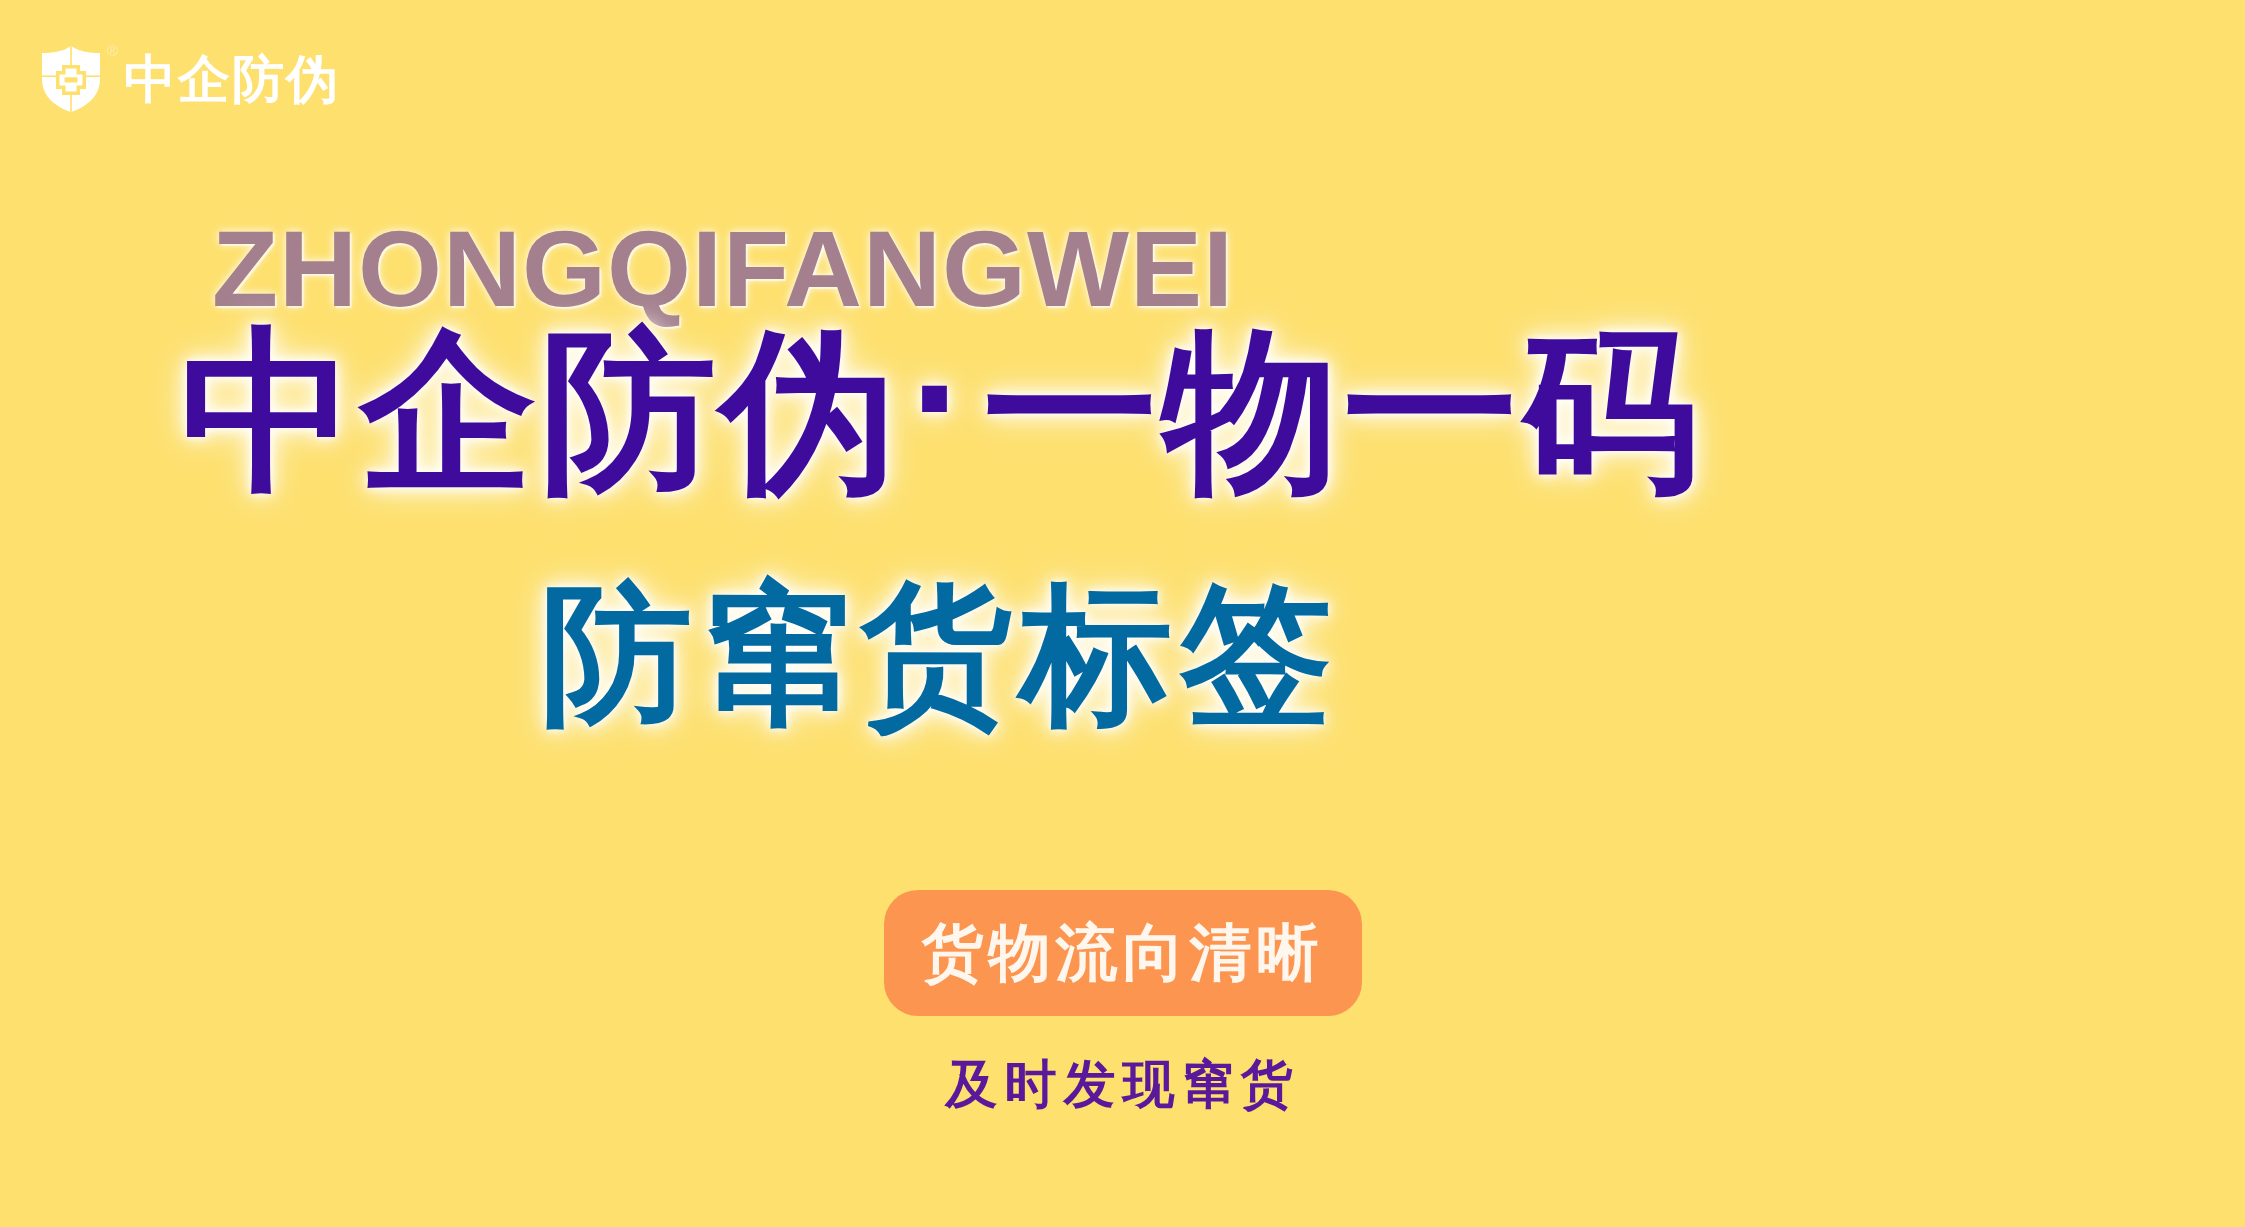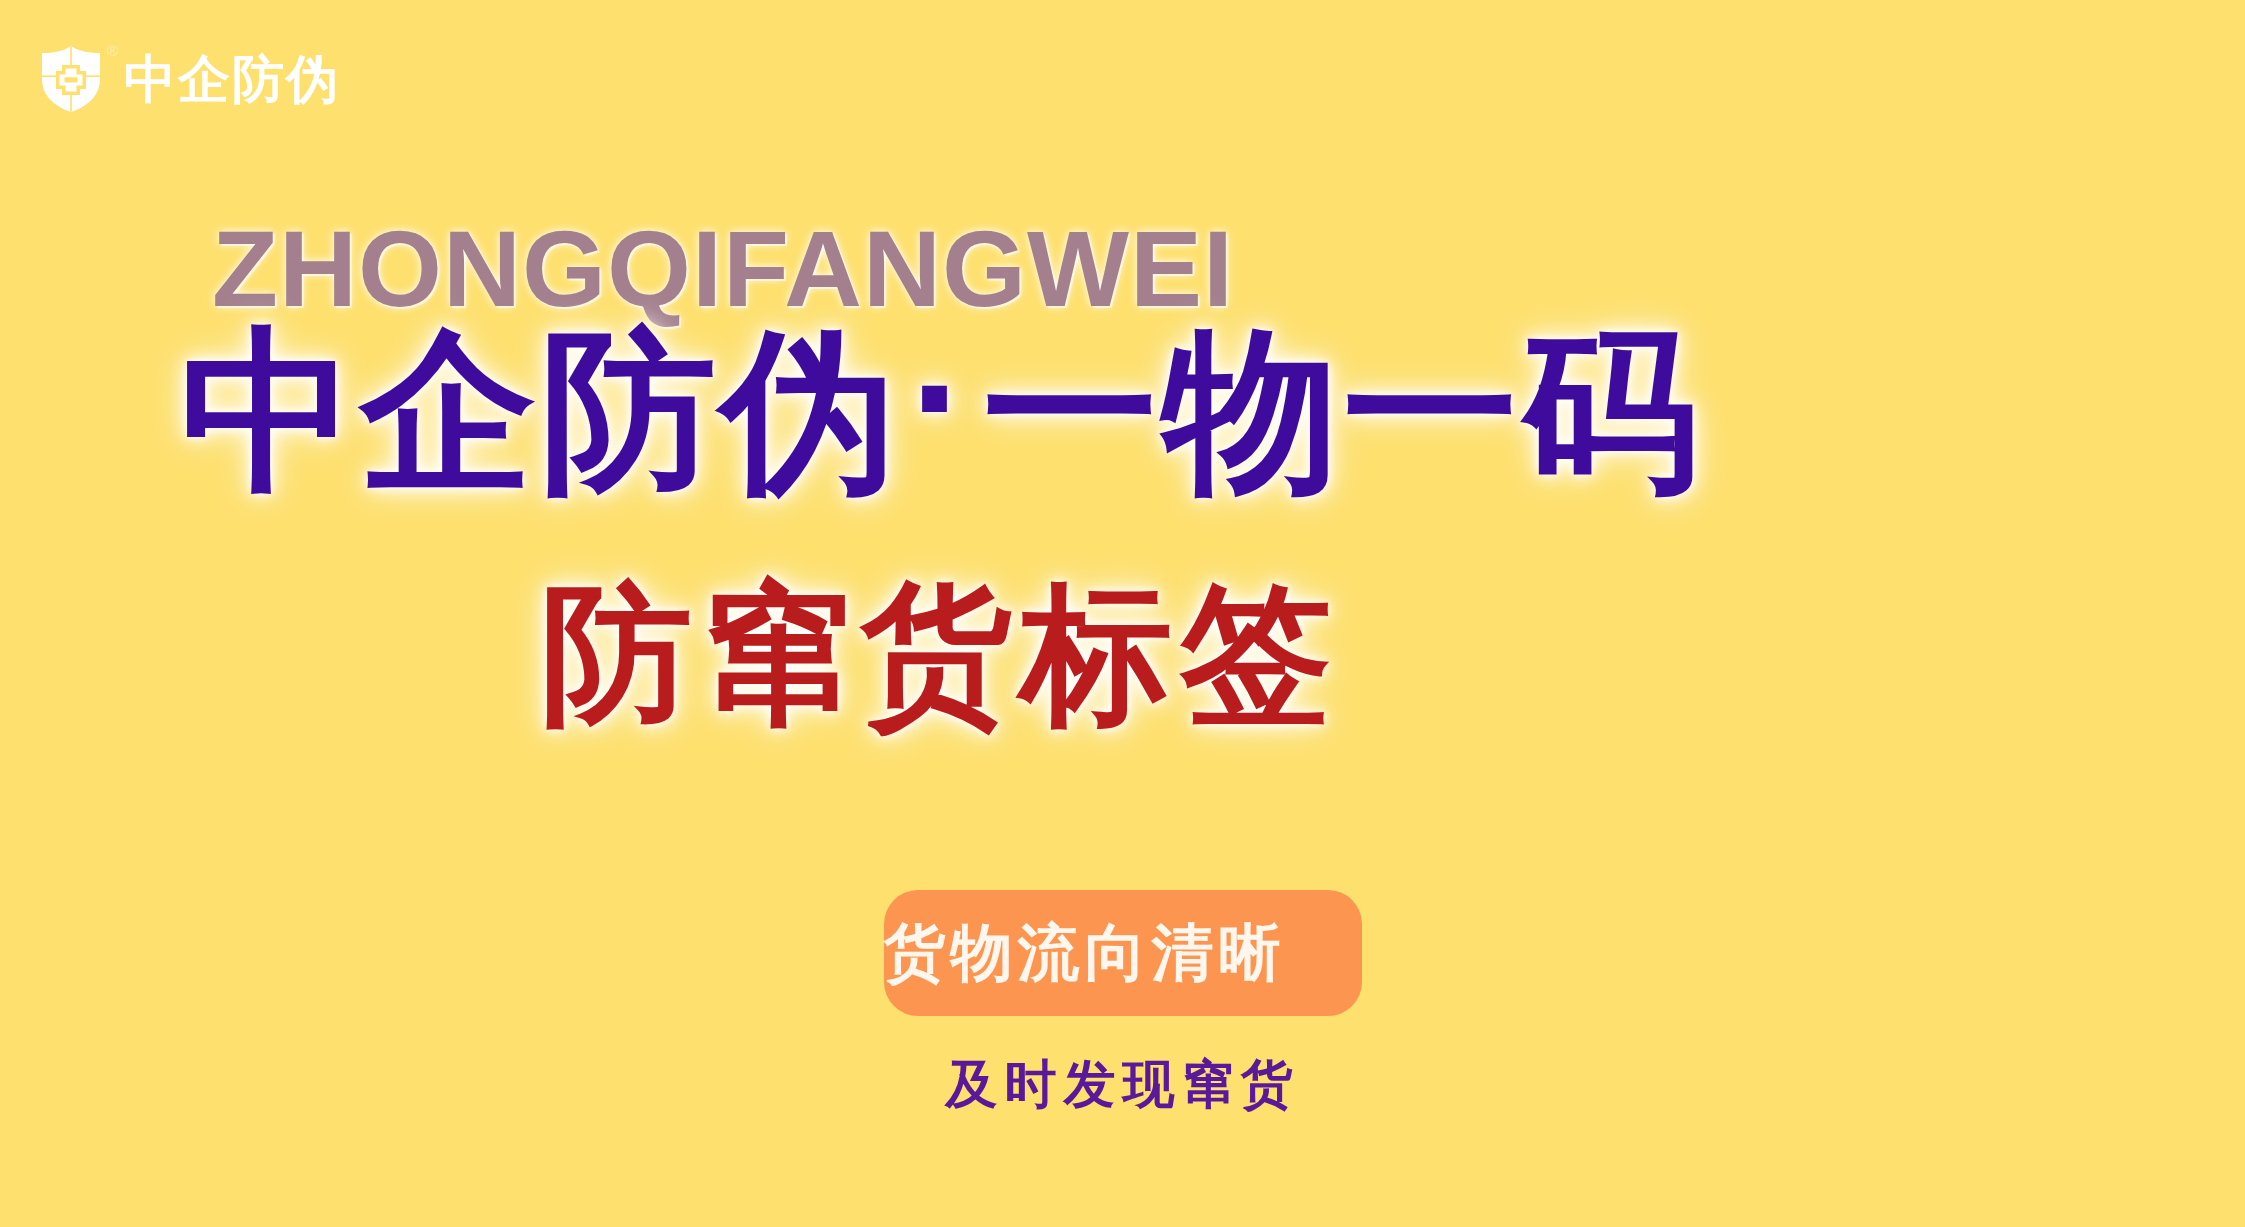--- a/index.html
+++ b/index.html
@@ -54,41 +54,41 @@
   }
   .headline .dot{
     display:inline-block;padding:0 10px;
     transform:translateY(-14px);
   }
 
   .subhead{
     position:absolute;left:0;top:575px;width:1880px;
     text-align:center;
     font-size:152px;font-weight:700;line-height:1.05;
-    color:#b91c1c;letter-spacing:8px;
+    color:#0369a1;letter-spacing:8px;
     text-shadow:
       0 0 18px #FFFFFF,
       0 0 34px #FFFFFF,
       0 0 8px #FFFFFF;
   }
 
   
   .features{
     position:absolute;left:0;top:890px;width:2245px;
     display:flex;justify-content:center;gap:470px;
   }
   .feature{
     display:flex;flex-direction:column;align-items:center;
     width:478px;
   }
   .feature-chip{
     width:478px;height:126px;
     background:#FB9550;
     border-radius:34px;
-    display:flex;align-items:center;justify-content:flex-start;
+    display:flex;align-items:center;justify-content:center;
     box-sizing:border-box;
   }
   .feature-chip-label{
     font-size:62px;font-weight:700;color:#FFF7EE;
     letter-spacing:5px;line-height:1;white-space:nowrap;
   }
   .feature-caption{
     margin-top:42px;
     font-size:52px;font-weight:700;color:#5A189A;
     letter-spacing:7px;line-height:1;white-space:nowrap;

